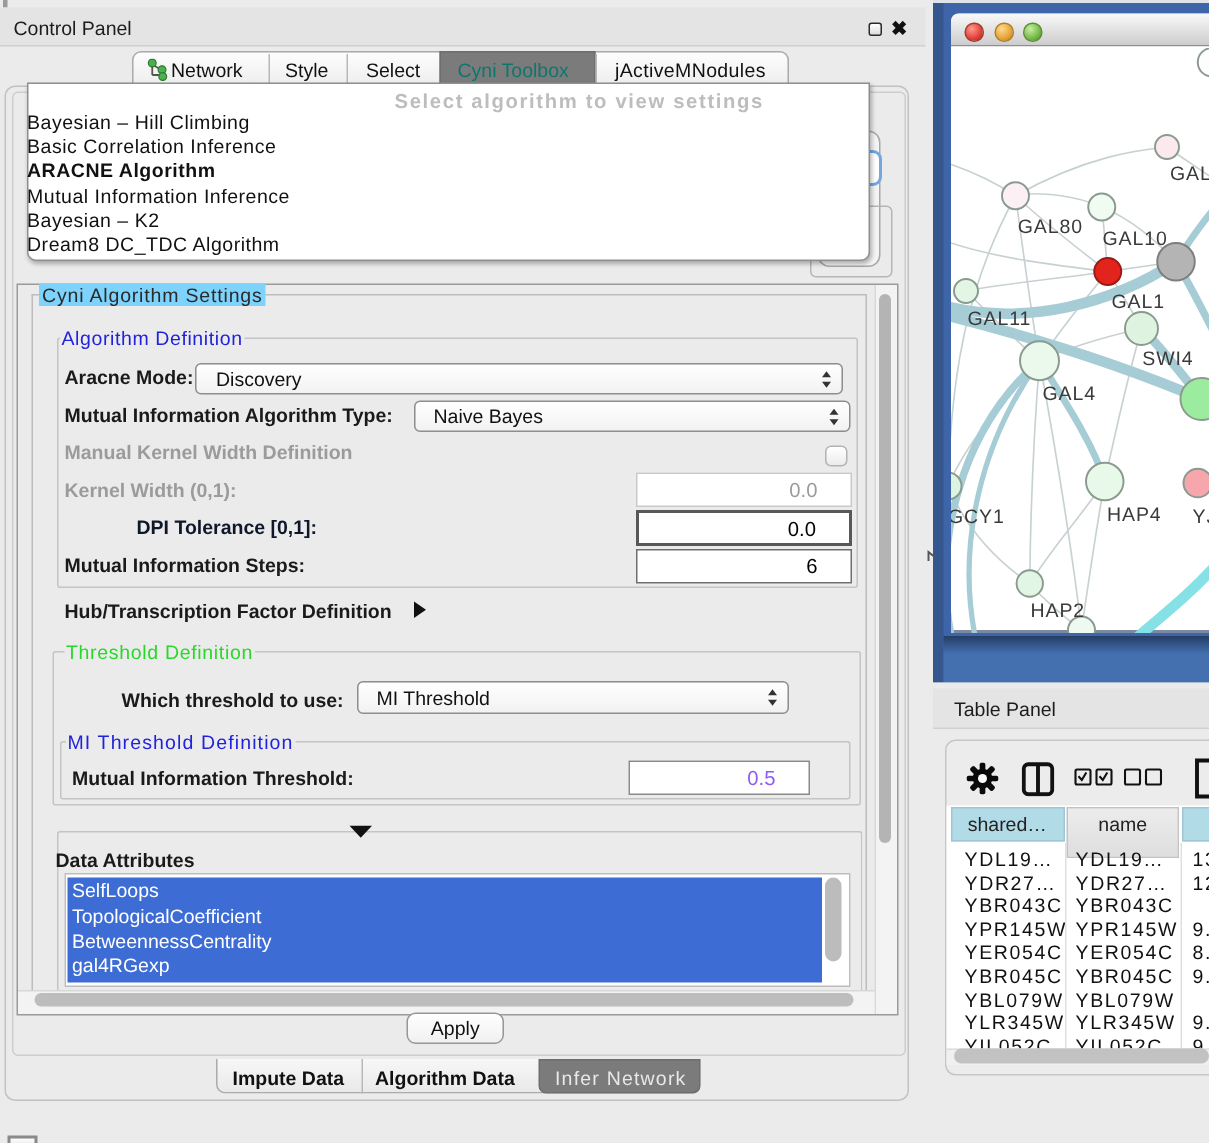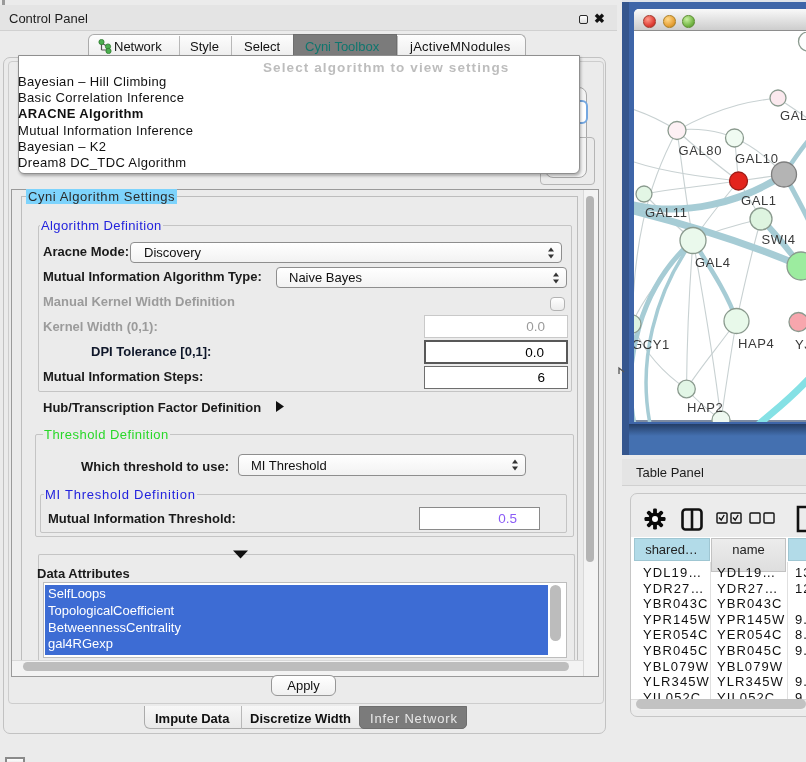--- a/index.html
+++ b/index.html
@@ -123,21 +123,21 @@
 
   <div class="abs" style="left:18px;top:55px;width:562px;height:119px;background:#fff;border:1px solid #8f8f8f;border-radius:0 0 6px 6px;box-shadow:1px 2px 3px rgba(0,0,0,0.28);"></div>
   <div class="abs" style="left:263px;top:60px;height:15px;font-size:13.5px;font-weight:bold;color:#bdbdbd;white-space:nowrap;letter-spacing:1.1px;">Select algorithm to view settings</div>
   <div class="abs" style="left:18px;top:74px;font-size:13px;color:#111;line-height:16.2px;letter-spacing:0.35px;">Bayesian – Hill Climbing<br>Basic Correlation Inference<br><span class="b">ARACNE Algorithm</span><br>Mutual Information Inference<br>Bayesian – K2<br>Dream8 DC_TDC Algorithm</div>
 
   <div class="abs" style="left:271px;top:675px;width:65px;height:21px;border:1px solid #979797;border-radius:6px;background:linear-gradient(#fff,#f0f0f0);font-size:13px;color:#111;text-align:center;line-height:19px;">Apply</div>
   <div class="abs" style="left:144px;top:706px;width:323px;height:23px;border:1px solid #ababab;border-top:none;border-radius:0 0 6px 6px;background:linear-gradient(#f7f7f7,#e9e9e9);"></div>
   <div class="abs" style="left:241px;top:706px;width:1px;height:23px;background:#b8b8b8;"></div>
   <div class="abs" style="left:359px;top:706px;width:108px;height:23px;background:#7b7b7b;border:1px solid #6e6e6e;border-radius:0 0 5px 5px;"></div>
   <div class="abs b" style="left:155px;top:711px;font-size:13px;color:#111;">Impute Data</div>
-  <div class="abs b" style="left:250px;top:711px;font-size:13px;color:#111;">Discretize Width</div>
+  <div class="abs b" style="left:250px;top:711px;font-size:13px;color:#111;">Algorithm Data</div>
   <div class="abs" style="left:370px;top:711px;font-size:13px;color:#e8e8e8;letter-spacing:0.8px;">Infer Network</div>
 
   <div class="abs" style="left:622px;top:2px;width:184px;height:453px;background:#3e65a8;"></div>
   <div class="abs" style="left:622px;top:2px;width:7px;height:453px;background:#35568e;"></div>
   <div class="abs" style="left:622px;top:0;width:184px;height:2px;background:#dfe3ea;"></div>
   <div class="abs" style="left:629px;top:424px;width:177px;height:31px;background:#4470b0;"></div>
   <div class="abs" style="left:629px;top:424px;width:177px;height:12px;background:linear-gradient(rgba(10,20,40,0.55),rgba(10,20,40,0));"></div>
 
   <div class="abs" style="left:634px;top:9px;width:172px;height:413px;border-radius:5px 0 0 0;border-bottom:2px solid #7c8aa0;background:#fff;"></div>
   <div class="abs" style="left:634px;top:9px;width:172px;height:22px;border-radius:5px 0 0 0;background:linear-gradient(#f9f9f9,#cdcdcd);border-bottom:1px solid #8e8e8e;"></div>

